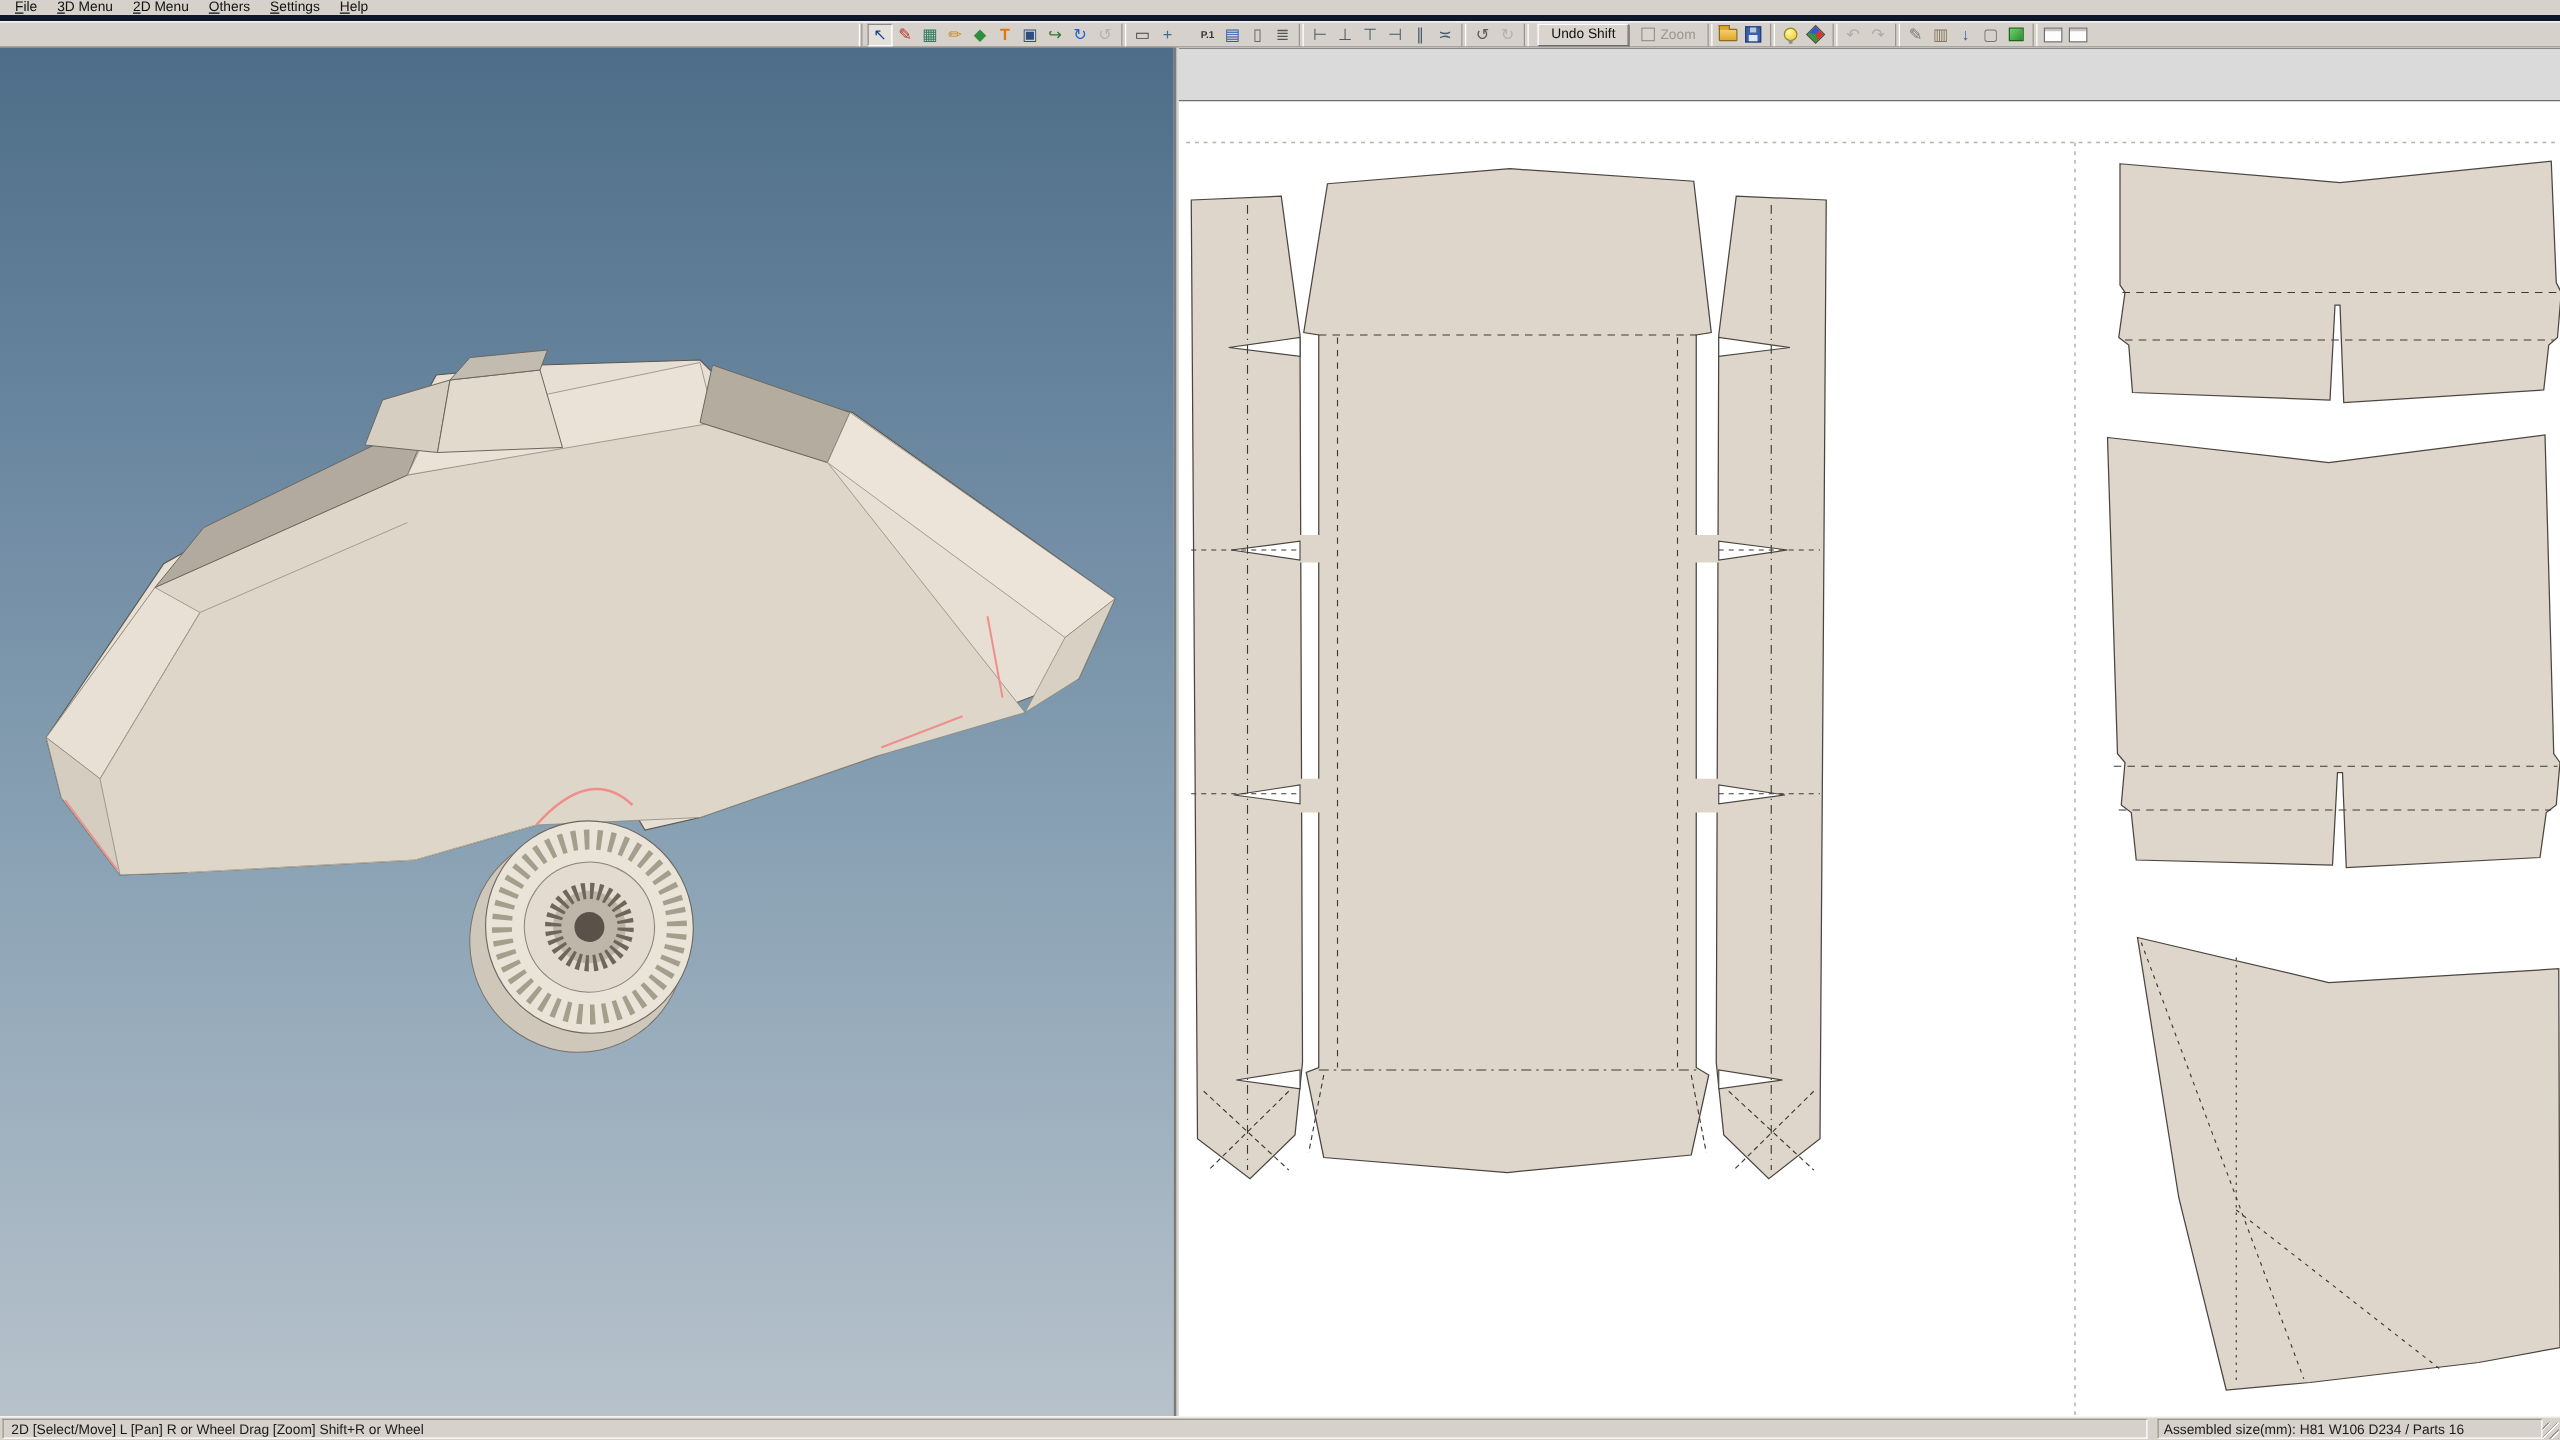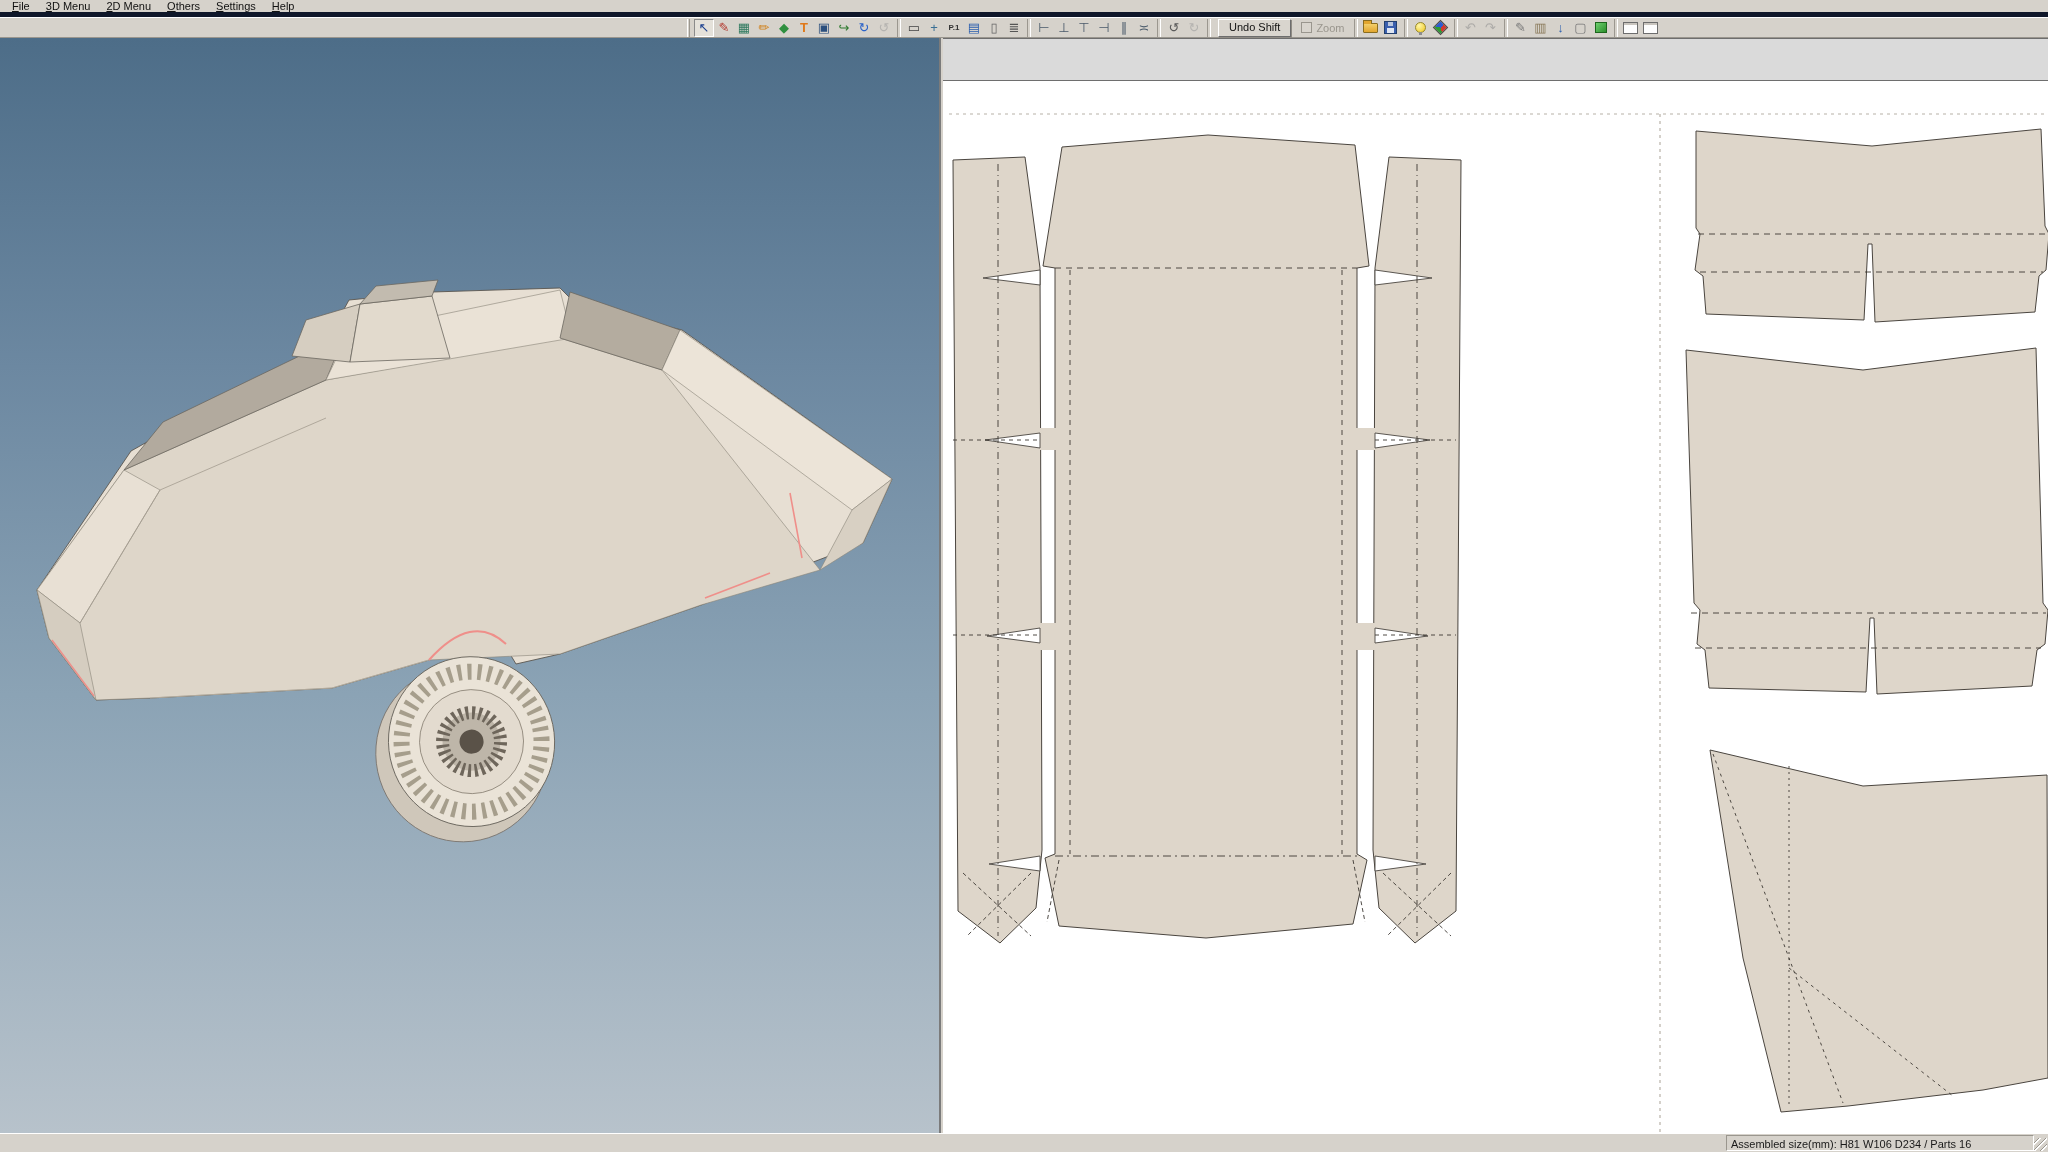--- a/index.html
+++ b/index.html
@@ -83,21 +83,21 @@
     <div class="ti" style="color: rgb(208, 130, 31);">✏</div>
     <div class="ti" style="color: rgb(47, 143, 63);">◆</div>
     <div class="ti" style="color: rgb(224, 120, 24); font-weight: bold;">T</div>
     <div class="ti" style="color: rgb(43, 79, 126);">▣</div>
     <div class="ti" style="color: rgb(47, 122, 47);">↪</div>
     <div class="ti" style="color: rgb(42, 98, 201);">↻</div>
     <div class="ti dis" style="color: rgb(154, 154, 154);">↺</div>
     <div class="tsep"></div>
     <div class="ti" style="color: rgb(68, 68, 68);">▭</div>
     <div class="ti" style="color: rgb(58, 111, 148);">+</div>
-    <div class="ti textg" style="color: rgb(51, 51, 51);">P.1</div>
+    <div class="ti textg" style="color: rgb(51, 51, 51); margin-left: 12px;">P.1</div>
     <div class="ti" style="color: rgb(43, 95, 174);">▤</div>
     <div class="ti" style="color: rgb(102, 102, 102);">▯</div>
     <div class="ti" style="color: rgb(85, 85, 85);">≣</div>
     <div class="tsep"></div>
     <div class="ti" style="color: rgb(74, 90, 106);">⊢</div>
     <div class="ti" style="color: rgb(74, 90, 106);">⊥</div>
     <div class="ti" style="color: rgb(74, 90, 106);">⊤</div>
     <div class="ti" style="color: rgb(74, 90, 106);">⊣</div>
     <div class="ti" style="color: rgb(74, 90, 106);">∥</div>
     <div class="ti" style="color: rgb(74, 90, 106);">≍</div>
@@ -250,15 +250,16 @@
       <path d="M 748,575 H 1103" stroke-dasharray="6 5"></path>
       <path d="M 752,610 H 1098" stroke-dasharray="6 5"></path>
       <path d="M 846,728 V 1070" stroke-dasharray="2 4"></path>
       <path d="M 770,716 L 900,1065" stroke-dasharray="3 4"></path>
       <path d="M 846,930 L 1010,1058" stroke-dasharray="3 4"></path>
     </g>
   </svg>
 </div>
 
 <div id="statusbar">
+  <div id="status-left">2D [Select/Move] L [Pan] R or Wheel Drag [Zoom] Shift+R or Wheel</div>
   <div id="status-right">Assembled size(mm): H81 W106 D234 / Parts 16</div>
   <div id="grip"></div>
 </div>
 
 </body></html>

